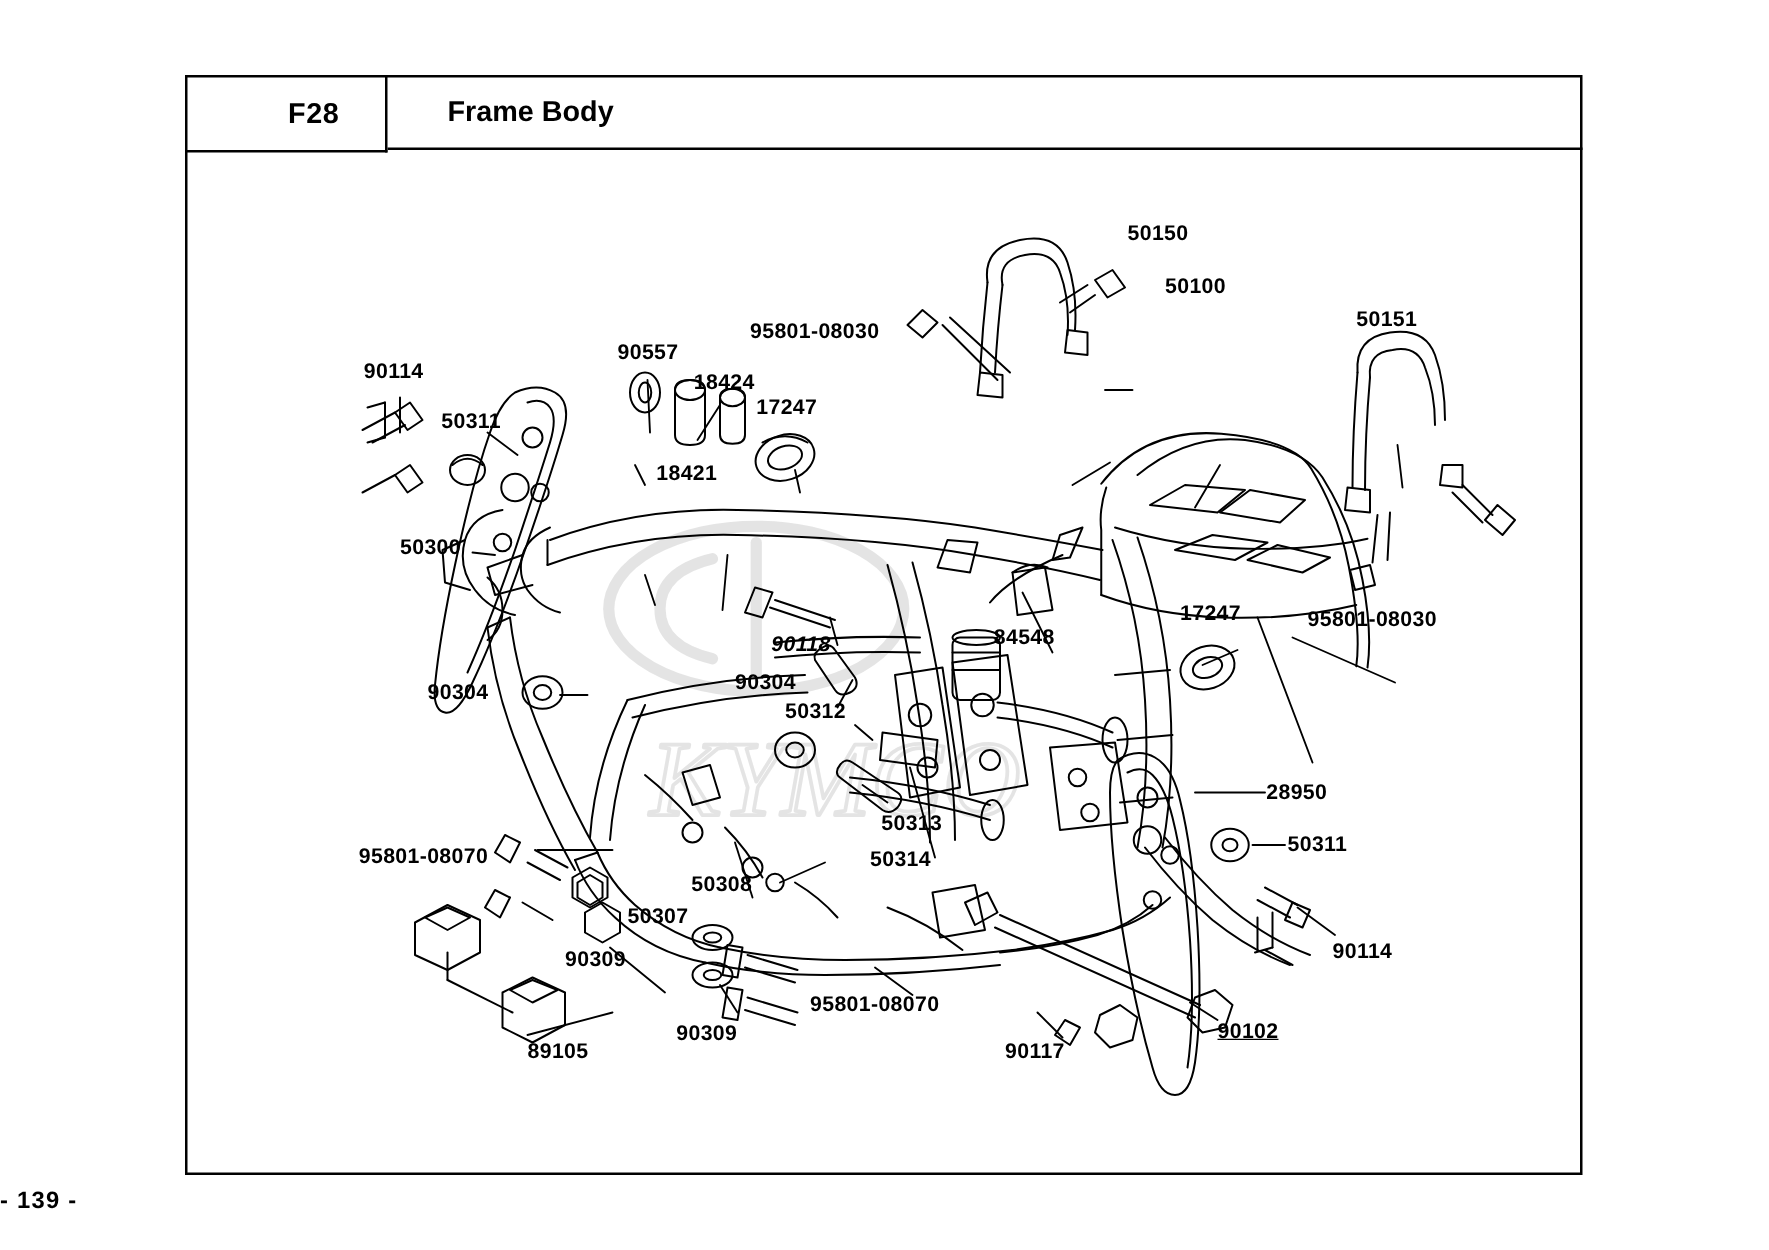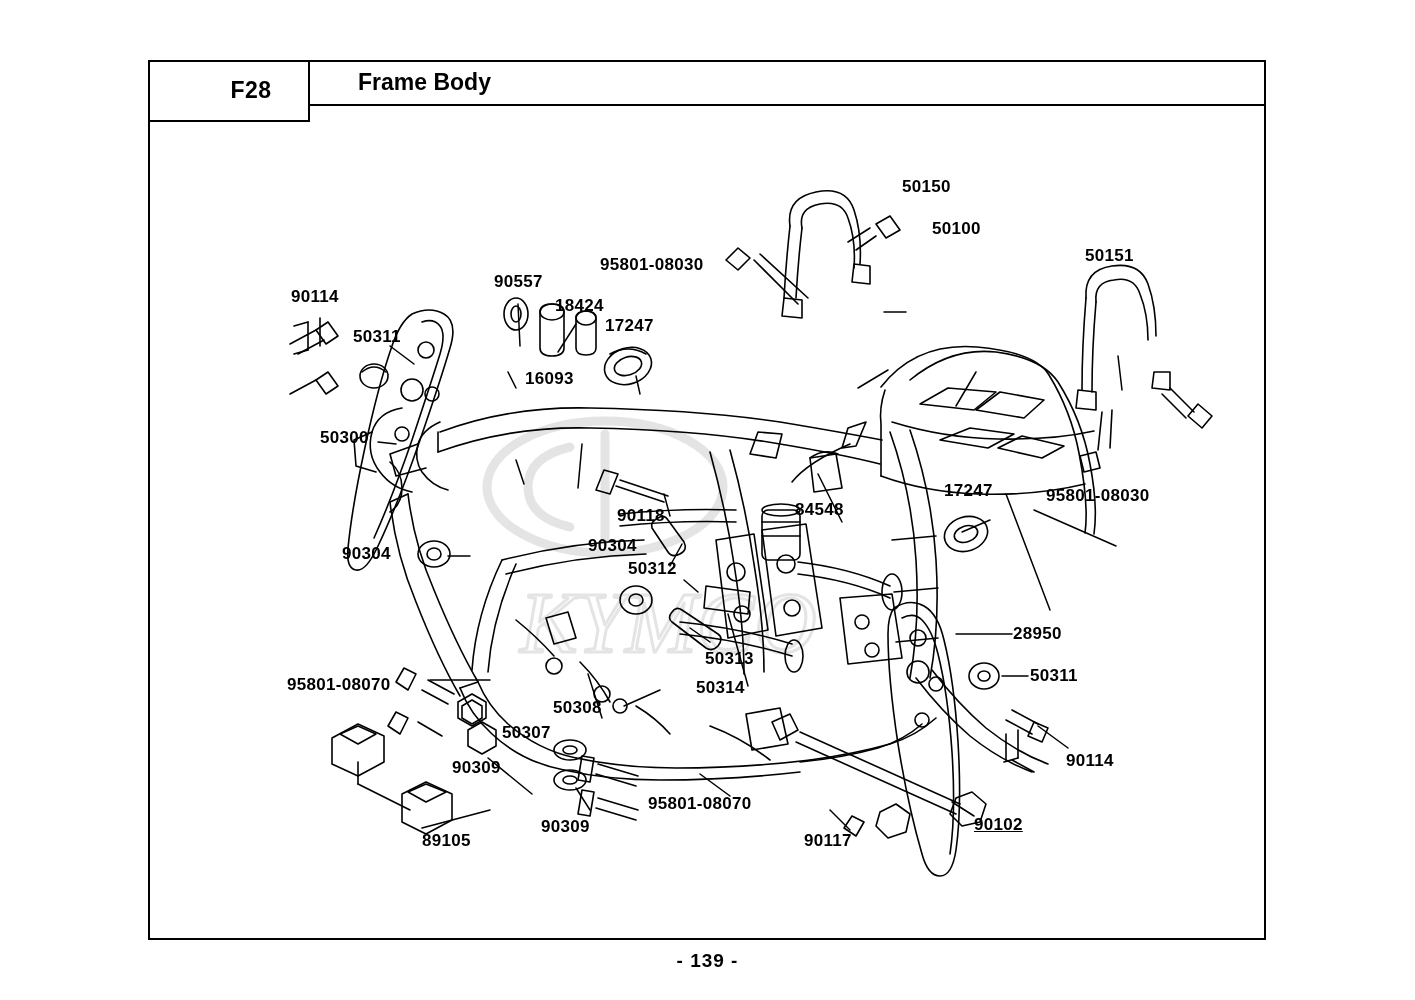--- a/index.html
+++ b/index.html
@@ -48,37 +48,37 @@
     font-size: 23px;
     font-weight: bold;
     letter-spacing: .5px;
     margin-left: 46px;
   }
   .hdr-title-cell {
     position: absolute;
     left: 310px;
     top: 60px;
     width: 956px;
-    height: 46px;
+    height: 60px;
     border-bottom: 2px solid #000;
     box-sizing: border-box;
     display: flex;
     align-items: center;
     padding-left: 48px;
   }
   .hdr-title-cell span {
     font-size: 23px;
     font-weight: bold;
   }
   .page-number {
     position: absolute;
     left: 0;
     top: 950px;
     width: 1415px;
-    text-align: center;
+    text-align: left;
     font-size: 19px;
     font-weight: bold;
     letter-spacing: 1px;
   }
   
   #drawing {
     position: absolute;
     left: 150px;
     top: 122px;
     width: 1114px;
@@ -436,26 +436,26 @@
 
     <div class="lbl" style="left:752px;  top:56px;">50150</div>
     <div class="lbl" style="left:782px;  top:98px;">50100</div>
     <div class="lbl" style="left:450px;  top:134px;">95801-08030</div>
     <div class="lbl" style="left:935px;  top:125px;">50151</div>
     <div class="lbl" style="left:344px;  top:151px;">90557</div>
     <div class="lbl" style="left:141px;  top:166px;">90114</div>
     <div class="lbl" style="left:405px;  top:175px;">18424</div>
     <div class="lbl" style="left:455px;  top:195px;">17247</div>
     <div class="lbl" style="left:203px;  top:206px;">50311</div>
-    <div class="lbl" style="left:375px;  top:248px;">16093</div>
+    <div class="lbl" style="left:375px;  top:248px;">18421</div>
     <div class="lbl" style="left:170px;  top:307px;">50300</div>
     <div class="lbl" style="left:896px;  top:365px;">95801-08030</div>
     <div class="lbl" style="left:794px;  top:360px;">17247</div>
     <div class="lbl" style="left:645px;  top:379px;">84548</div>
-    <div class="lbl" style="left:467px;  top:385px;">90118</div>
+    <div class="lbl" style="left:467px;  top:385px;font-style:italic;">90118</div>
     <div class="lbl" style="left:438px;  top:415px;">90304</div>
     <div class="lbl" style="left:192px;  top:423px;">90304</div>
     <div class="lbl" style="left:478px;  top:438px;">50312</div>
     <div class="lbl" style="left:863px;  top:503px;">28950</div>
     <div class="lbl" style="left:515px;  top:528px;margin-left:40px;">50313</div>
     <div class="lbl" style="left:880px;  top:545px;">50311</div>
     <div class="lbl" style="left:137px;  top:554px;">95801-08070</div>
     <div class="lbl" style="left:546px;  top:557px;">50314</div>
     <div class="lbl" style="left:403px;  top:577px;">50308</div>
     <div class="lbl" style="left:352px;  top:602px;">50307</div>

